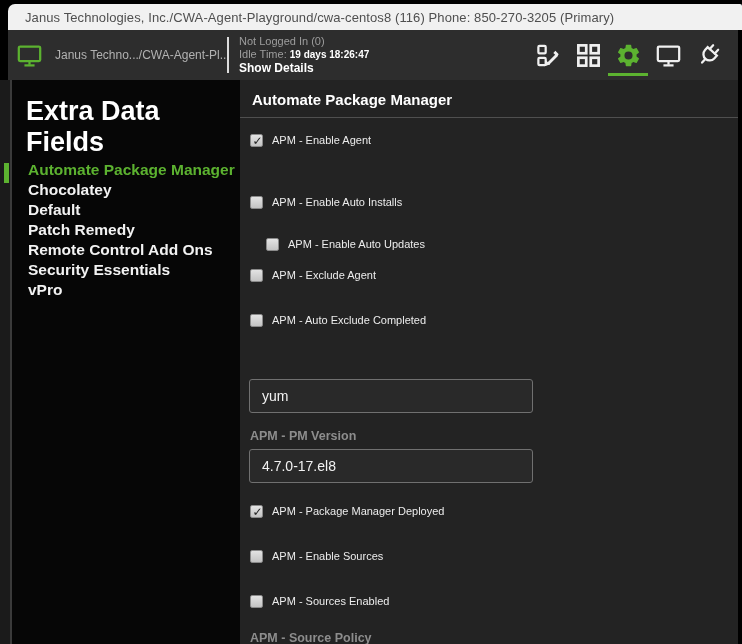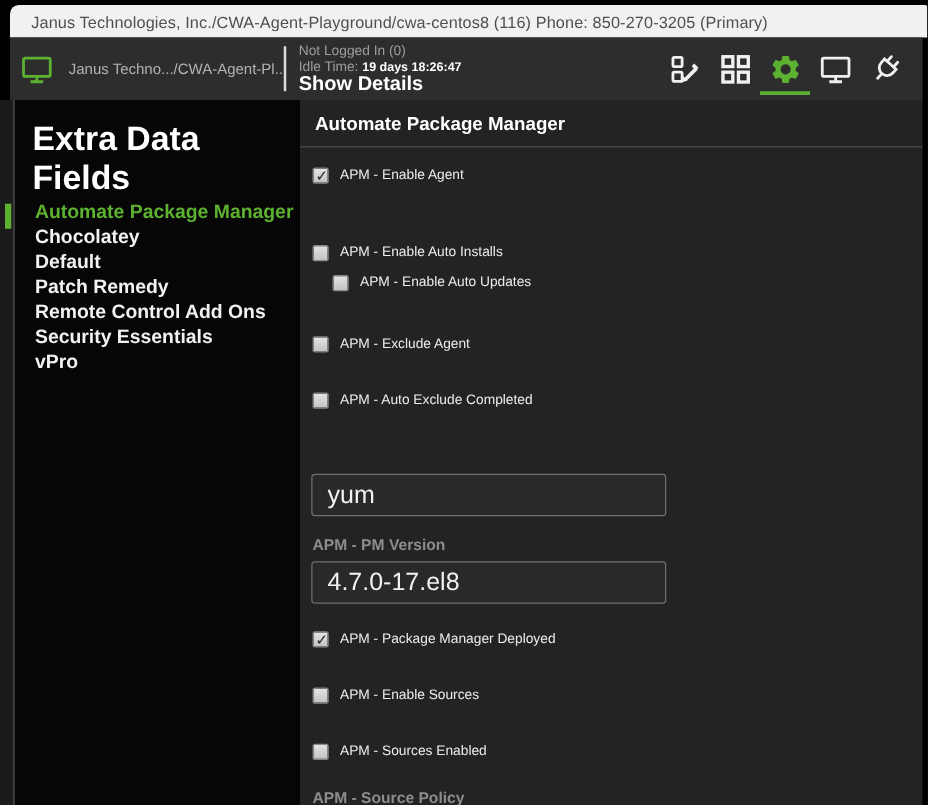--- a/index.html
+++ b/index.html
@@ -17,21 +17,21 @@
   
   .agent-header { position:absolute; top:30px; left:8px; right:4px; height:50px;
     background:#2d2d2d; display:flex; align-items:center; }
   .hdr-computer-icon { margin-left:8px; width:27px; height:27px; color:#5cb230; flex:0 0 auto; }
   .hdr-idblock { margin-left:12px; width:172px; overflow:hidden; }
   .hdr-breadcrumb { font-size:12px; color:#b2b2b2; white-space:nowrap; line-height:15px; }
   .hdr-computername { font-size:14px; font-weight:700; color:#fff; white-space:nowrap; line-height:16px; }
   .hdr-sep { width:2px; height:36px; background:#dcdcdc; flex:0 0 auto; }
   .hdr-info { margin-left:10px; font-size:11px; line-height:12.5px; color:#9d9d9d; }
   .hdr-info .strong { color:#fff; font-weight:700; font-size:10px; }
-  .show-details { color:#fff; font-weight:700; font-size:16px; line-height:14px; cursor:pointer; }
+  .show-details { color:#fff; font-weight:700; font-size:12px; line-height:14px; cursor:pointer; }
   .toolbar { margin-left:auto; margin-right:10px; display:flex; align-items:center; height:44px; }
   .tool { width:40px; height:42px; display:flex; align-items:center; justify-content:center;
     color:#f0f0f0; cursor:pointer; border-bottom:3px solid transparent; padding-top:3px; }
   .tool svg { width:27px; height:27px; }
   .tool.active { color:#5cb230; border-bottom-color:#5cb230; }
 
   
   .left-strip { position:absolute; top:80px; left:0; width:10px; bottom:0; background:#1b1b1b; }
   .left-strip-line { position:absolute; top:80px; left:10px; width:2px; bottom:0; background:#3a3a3a; }
   .selected-indicator { position:absolute; top:163px; left:4px; width:5px; height:20px; background:#5cb230; }
@@ -48,26 +48,26 @@
   
   .content { position:absolute; top:80px; left:240px; right:4px; bottom:0; background:#232323; overflow:hidden; }
   .section-heading { height:38px; line-height:40px; padding-left:12px; font-size:15px; font-weight:700;
     color:#fff; border-bottom:1px solid #4f4f4f; }
   .cbx-row { position:absolute; left:10px; display:flex; align-items:center; gap:9px; height:16px; }
   .cbx { width:13px; height:13px; background:linear-gradient(#e3e3e3,#c3c3c3); border:1px solid #8a8a8a;
     border-radius:2px; position:relative; cursor:pointer; flex:0 0 auto; }
   .cbx.checked::after { content:"✓"; position:absolute; left:0; top:-1px; width:13px; height:13px;
     font-size:12px; font-weight:700; color:#202020; text-align:center; line-height:14px; }
   .cbx-label { font-size:11px; font-weight:500; color:#ececec; white-space:nowrap; }
-  .row-0{top:52px;} .row-1{top:114px;} .row-2{top:138px;padding-left:16px;} .row-3{top:187px;} .row-4{top:232px;}
+  .row-0{top:52px;} .row-1{top:114px;} .row-2{top:156px;padding-left:16px;} .row-3{top:187px;} .row-4{top:232px;}
   .row-5{top:423px;} .row-6{top:468px;} .row-7{top:513px;}
   .field-label { position:absolute; left:10px; font-size:12.5px; font-weight:700; color:#8d8d8d; white-space:nowrap; }
   .fl-0{top:279px;} .fl-1{top:349px;} .fl-2{top:551px;}
   .text-input { position:absolute; left:9px; width:284px; height:28px; background:#292929;
-    border:1px solid #707070; border-radius:3px; color:#f2f2f2; font-size:20px; padding:16px 12px;
+    border:1px solid #707070; border-radius:3px; color:#f2f2f2; font-size:14px; padding:16px 12px;
     font-family:"Liberation Sans","DejaVu Sans",sans-serif; outline:none; }
   .ti-0{top:299px;} .ti-1{top:369px;}
 </style>
 </head>
 <body>
 
 <div id="stage">
 
   <div class="titlebar">
     <div class="titlebar-text">Janus Technologies, Inc./CWA-Agent-Playground/cwa-centos8 (116) Phone: 850-270-3205 (Primary)</div>

